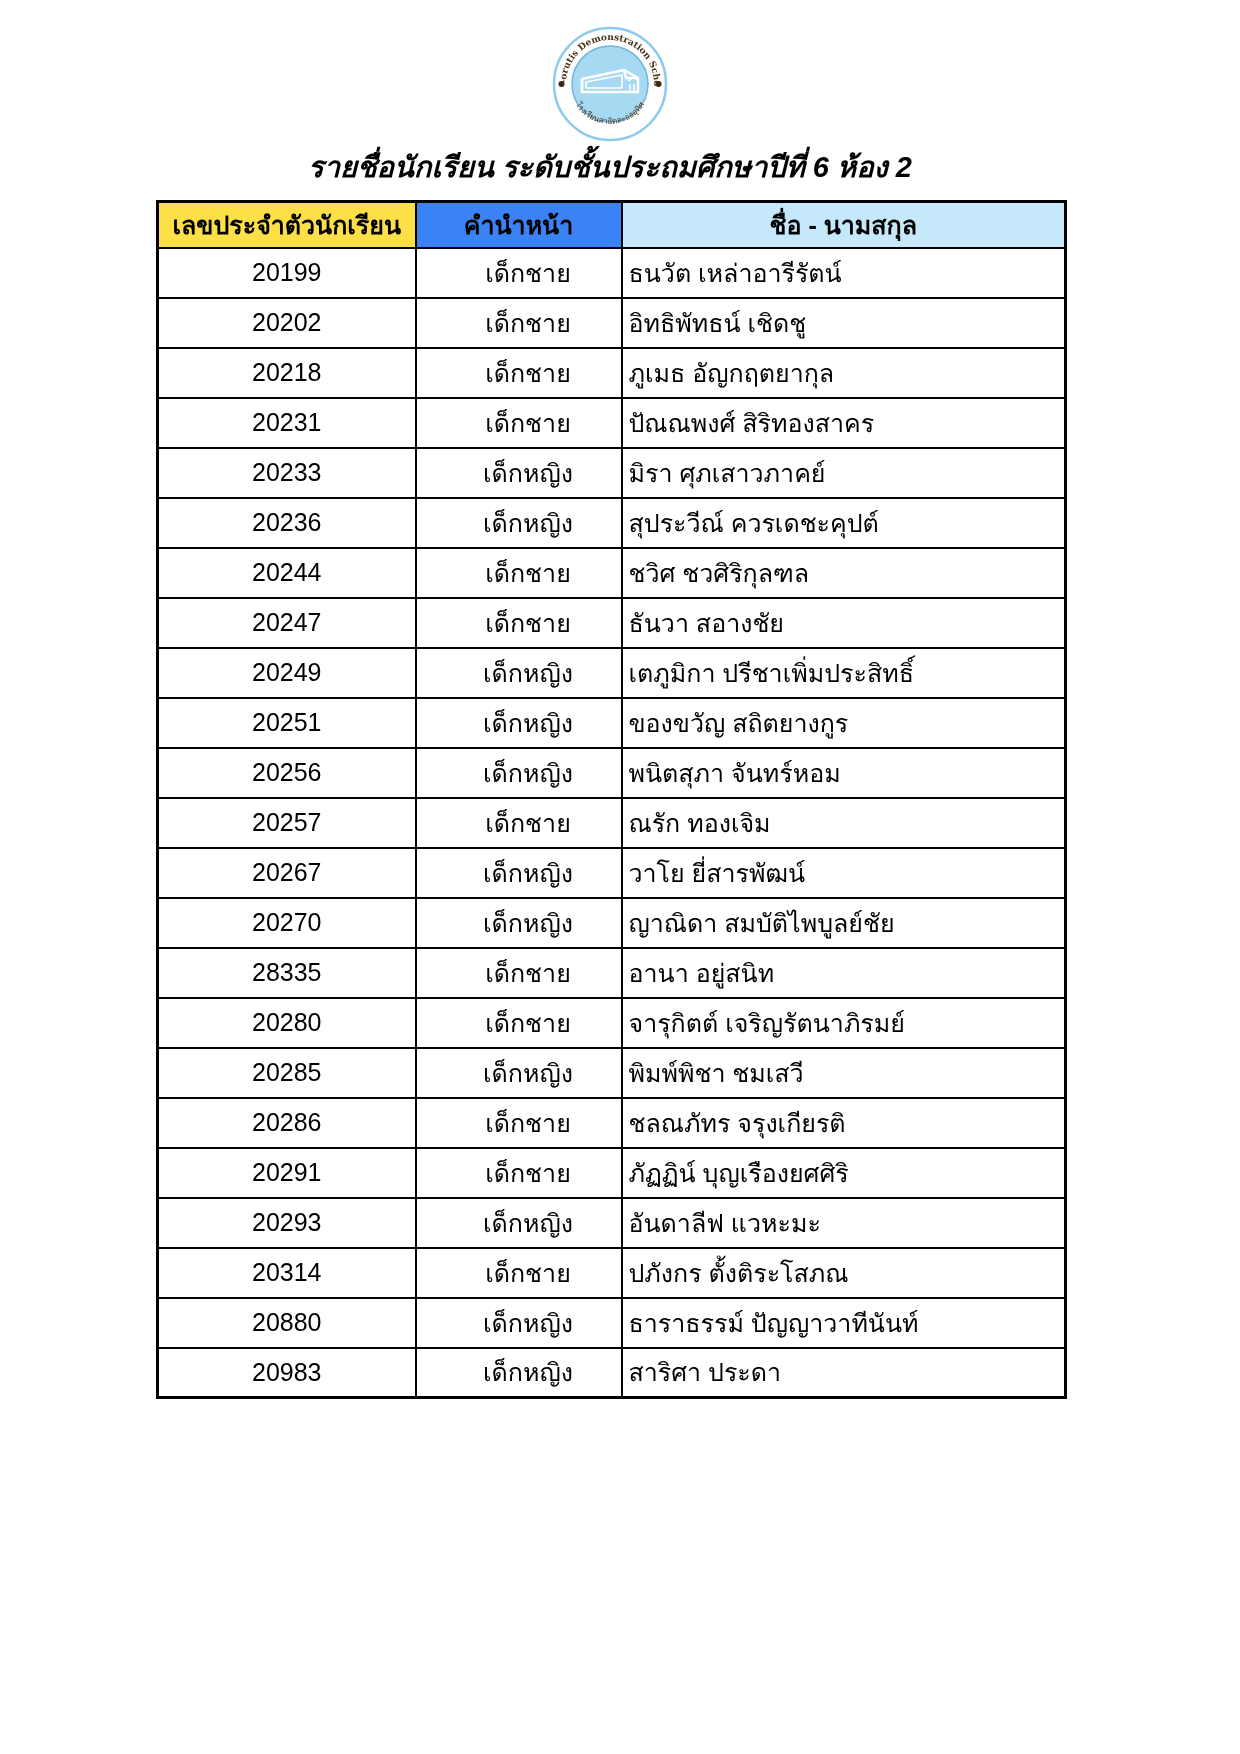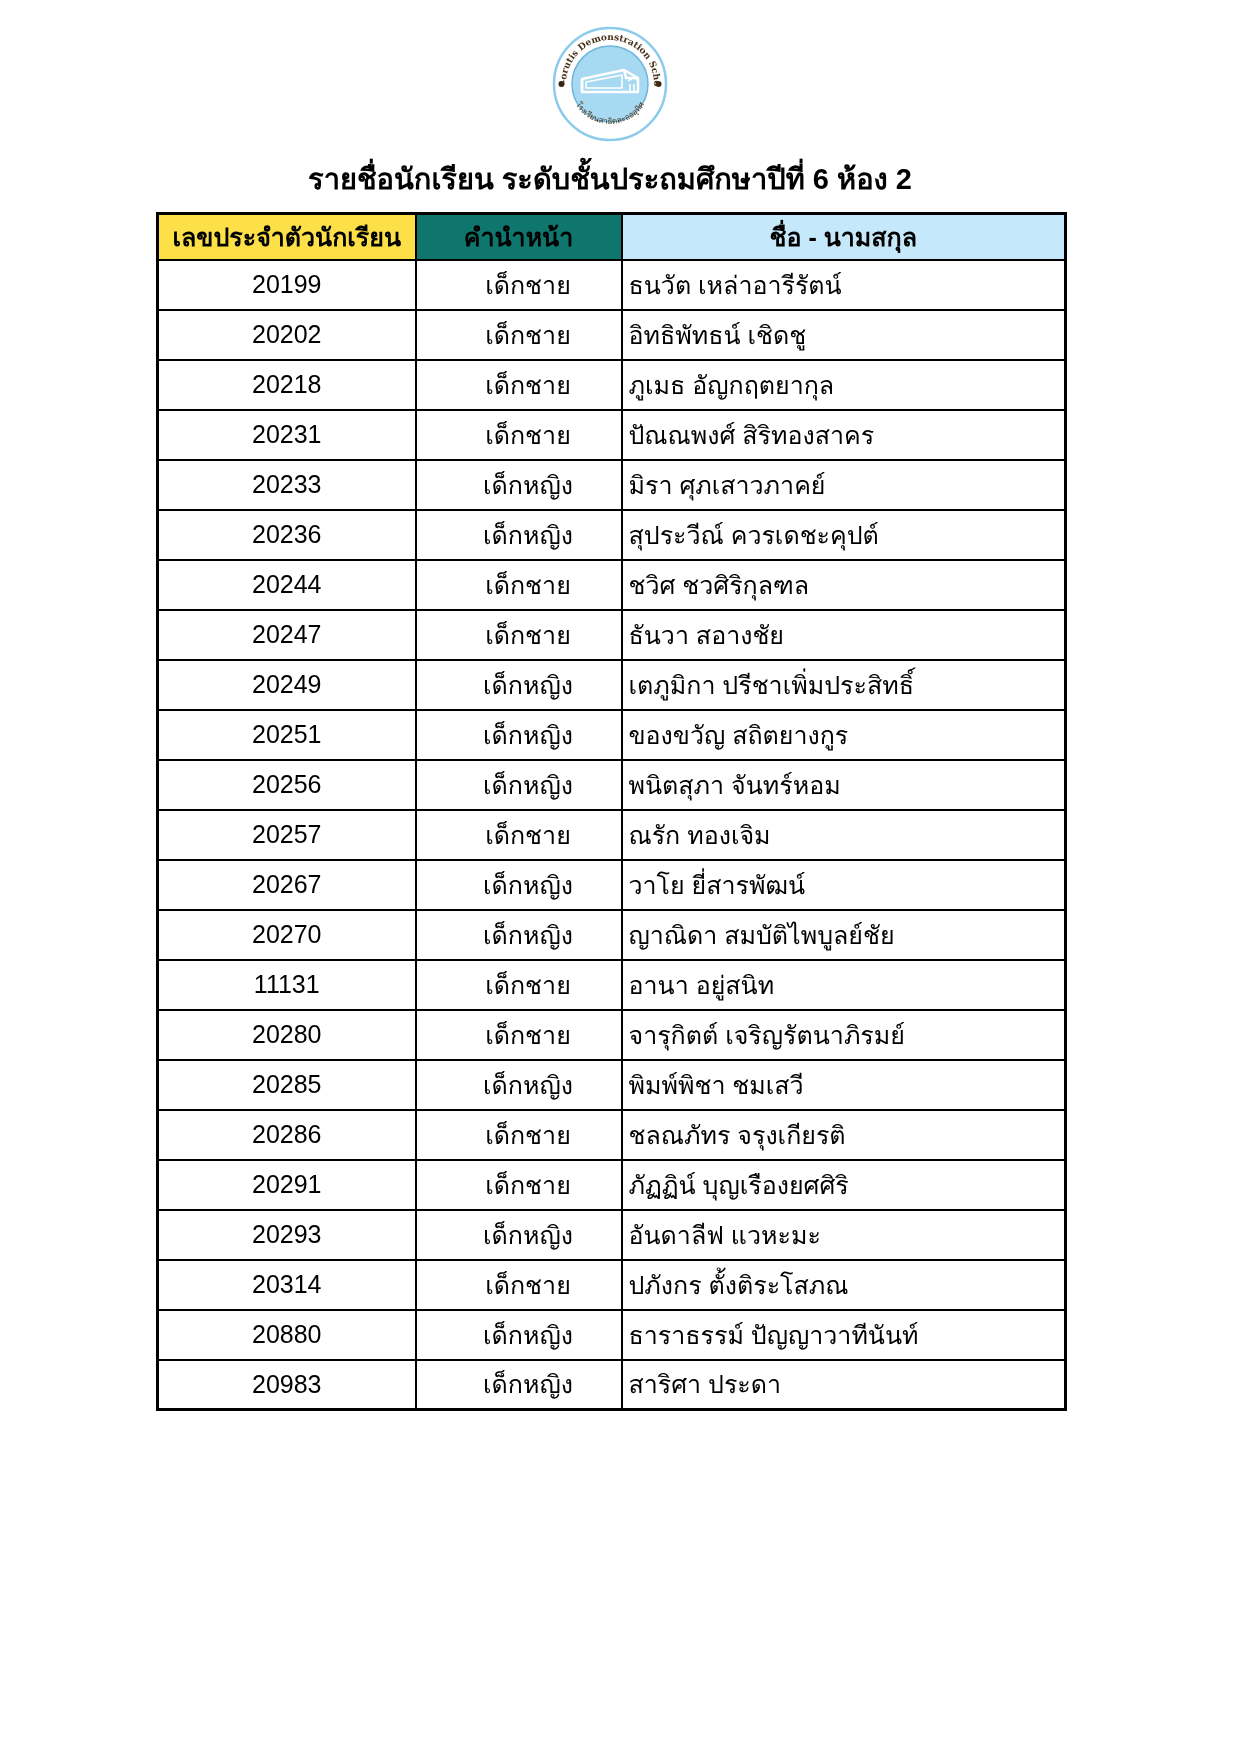--- a/index.html
+++ b/index.html
@@ -13,22 +13,23 @@
   .sheet {
     position:absolute; left:156px; top:0; width:908px;
   }
   .logo-wrap {
     width:100%; display:flex; justify-content:center;
     padding-top:26px;
   }
   .page-title {
     text-align:center;
     font-size:29px; font-weight:bold;
-    margin-top:14px; margin-bottom:10px;
+    margin-top:2px; margin-bottom:10px;
     letter-spacing:0;
+    font-style:italic;
   }
   table.student-table {
     border-collapse:collapse;
     width:908px;
     table-layout:fixed;
     border:3px solid #000;
   }
   .student-table col.c-id { width:258px; }
   .student-table col.c-prefix { width:206px; }
   .student-table col.c-name { width:444px; }
@@ -89,21 +90,21 @@
 
   <table class="student-table">
     <colgroup>
       <col class="c-id">
         <col class="c-prefix">
         <col class="c-name">
     </colgroup>
     <thead>
       <tr>
         <th style="background: #fde047;">เลขประจำตัวนักเรียน</th>
-        <th style="background: #0f766e;">คำนำหน้า</th>
+        <th style="background: #3b82f6;">คำนำหน้า</th>
         <th style="background: rgb(197, 232, 250);">ชื่อ - นามสกุล</th>
       </tr>
     </thead>
     <tbody>
         <tr>
     <td class="id-cell">20199</td>
     <td class="prefix-cell">เด็กชาย</td>
     <td class="name-cell">ธนวัต เหล่าอารีรัตน์</td>
   </tr>
         <tr>
@@ -165,21 +166,21 @@
     <td class="id-cell">20267</td>
     <td class="prefix-cell">เด็กหญิง</td>
     <td class="name-cell">วาโย ยี่สารพัฒน์</td>
   </tr>
         <tr>
     <td class="id-cell">20270</td>
     <td class="prefix-cell">เด็กหญิง</td>
     <td class="name-cell">ญาณิดา สมบัติไพบูลย์ชัย</td>
   </tr>
         <tr>
-    <td class="id-cell">11131</td>
+    <td class="id-cell">28335</td>
     <td class="prefix-cell">เด็กชาย</td>
     <td class="name-cell">อานา อยู่สนิท</td>
   </tr>
         <tr>
     <td class="id-cell">20280</td>
     <td class="prefix-cell">เด็กชาย</td>
     <td class="name-cell">จารุกิตต์ เจริญรัตนาภิรมย์</td>
   </tr>
         <tr>
     <td class="id-cell">20285</td>

